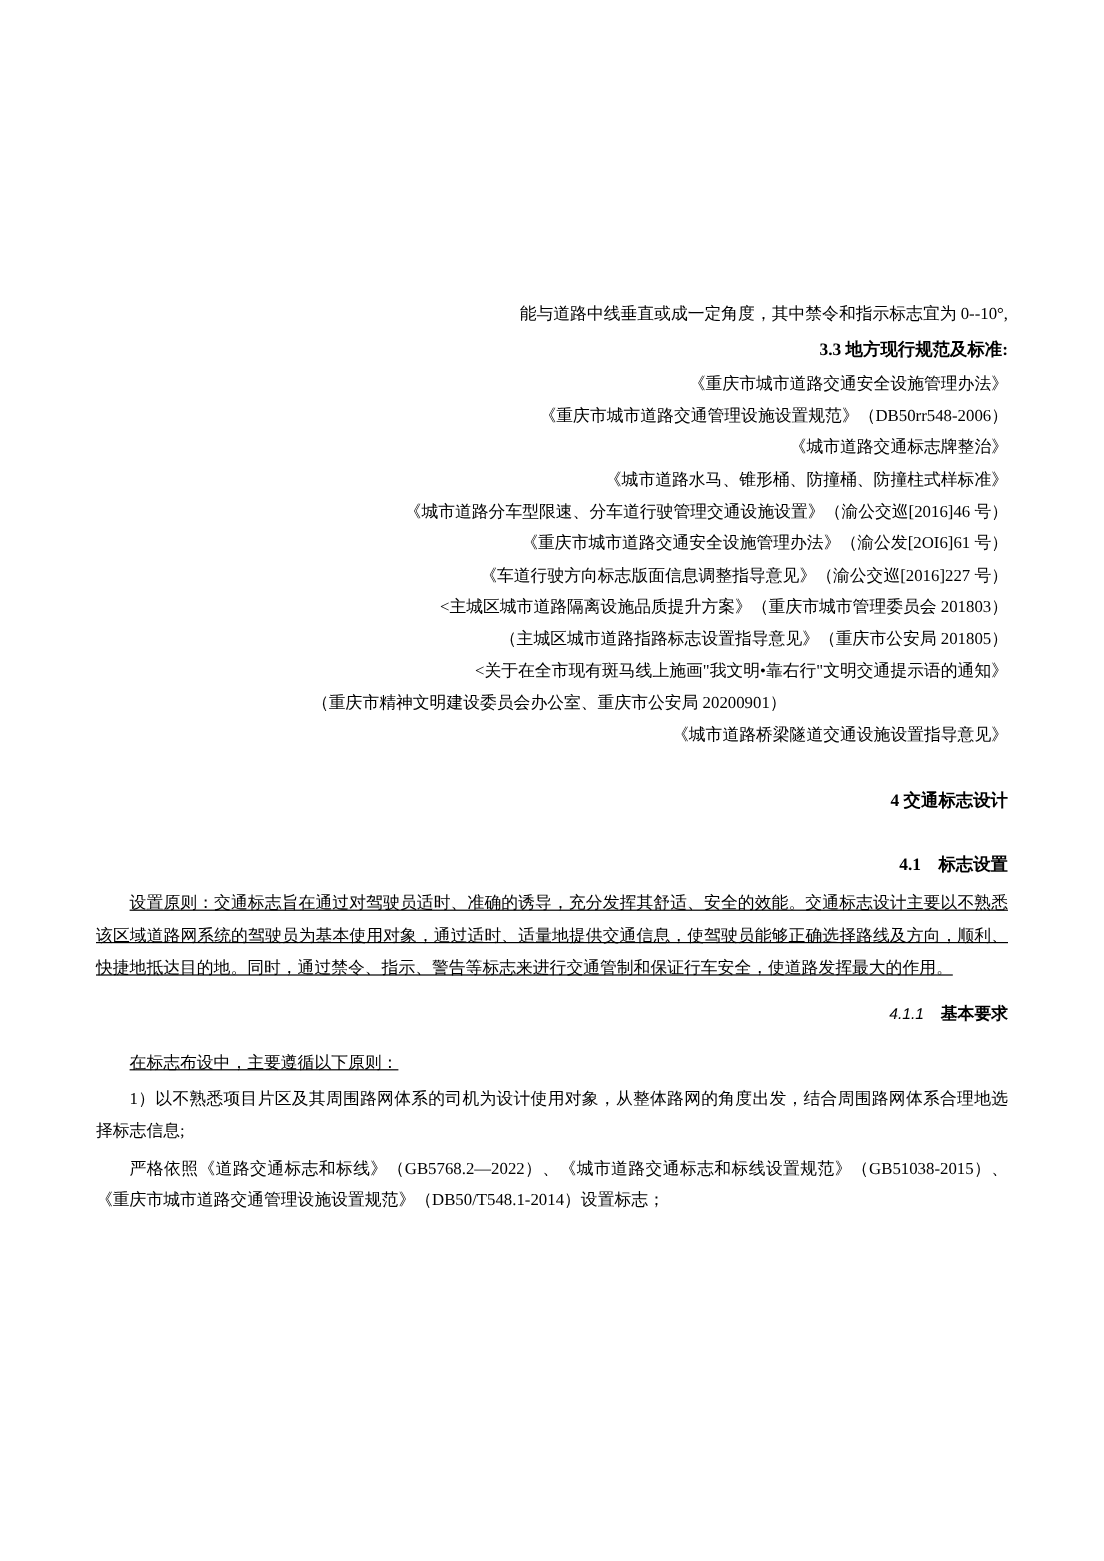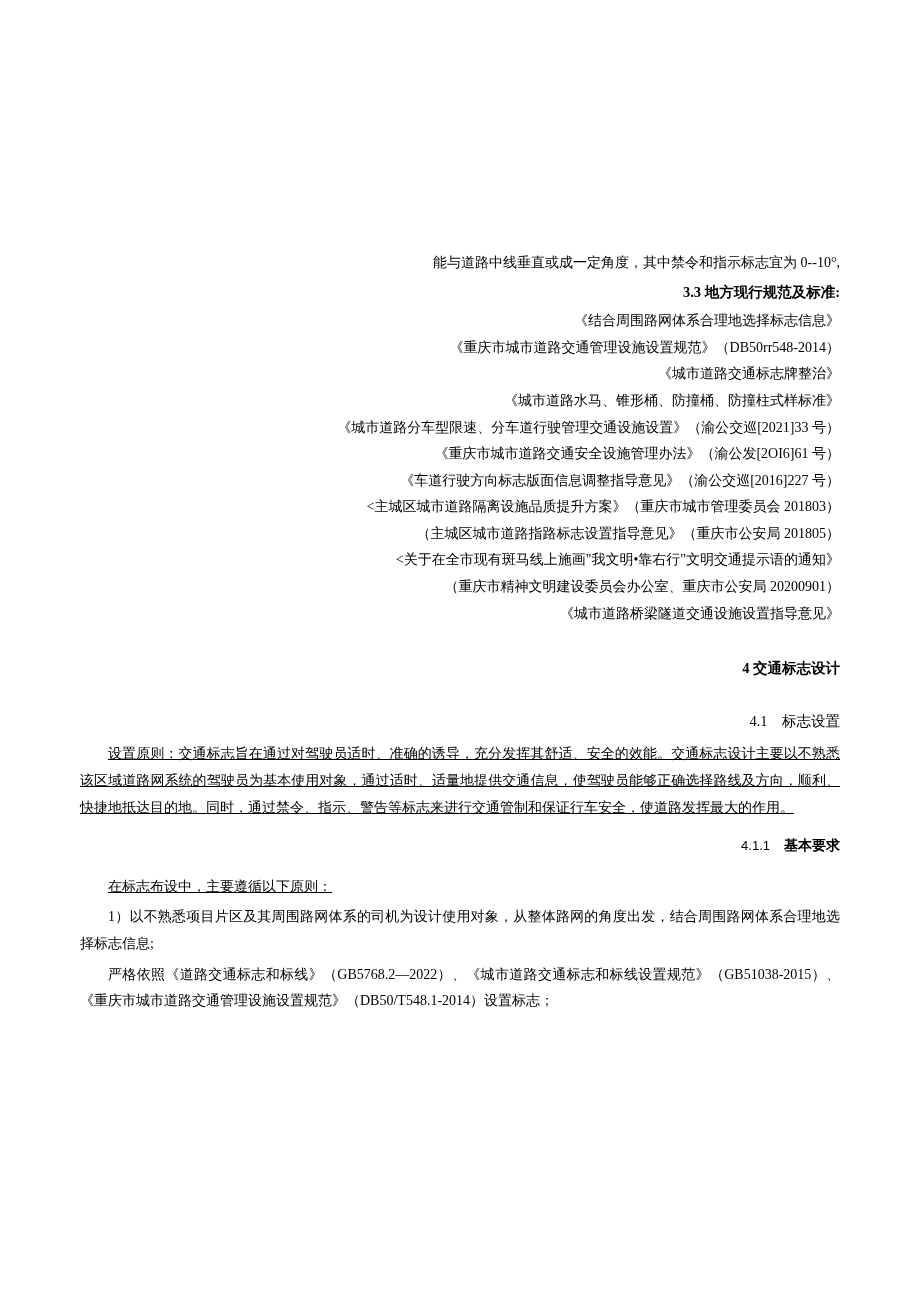--- a/index.html
+++ b/index.html
@@ -16,50 +16,51 @@
       line-height: 1.9;
       width: 920px;
       margin: 0 auto;
       padding: 250px 80px 100px 80px;
     }
     .content-line {
       text-indent: 2em;
       padding-left: 30px;
     }
     .content-line-right {
-      text-align: right;
+      text-align: left;
       padding-left: 180px;
     }
     .heading-a {
       font-weight: bold;
       font-size: 14.5px;
       margin-top: 2px;
       margin-bottom: 2px;
       margin-left: 24px;
     }
     .heading-b {
       font-weight: bold;
       font-size: 14.5px;
       margin-top: 28px;
       margin-bottom: 25px;
     }
     .heading-c {
-      font-weight: normal;
+      font-weight: bold;
       font-size: 14.5px;
       margin-top: 14px;
       margin-bottom: 6px;
     }
     .heading-d {
       font-size: 14px;
       margin-top: 12px;
       margin-bottom: 14px;
     }
     .heading-d .num {
       font-family: Arial, sans-serif;
       font-size: 13px;
+      font-style: italic;
     }
     .paragraph {
       text-indent: 2em;
       text-align: justify;
       margin-top: 5px;
       text-decoration: underline;
     }
     .numbered-para {
       text-indent: 2em;
       text-align: justify;
@@ -67,25 +68,25 @@
       font-family: Liberation Serif, serif;
     }
   </style>
 </head>
 <body>
 
 <div class="content-line">能与道路中线垂直或成一定角度，其中禁令和指示标志宜为 0--10°,</div>
 
 <div class="heading-a">3.3 地方现行规范及标准:</div>
 
-<div class="content-line">《结合周围路网体系合理地选择标志信息》</div>
-<div class="content-line">《重庆市城市道路交通管理设施设置规范》（DB50rr548-2014）</div>
+<div class="content-line">《重庆市城市道路交通安全设施管理办法》</div>
+<div class="content-line">《重庆市城市道路交通管理设施设置规范》（DB50rr548-2006）</div>
 <div class="content-line">《城市道路交通标志牌整治》</div>
 <div class="content-line">《城市道路水马、锥形桶、防撞桶、防撞柱式样标准》</div>
-<div class="content-line">《城市道路分车型限速、分车道行驶管理交通设施设置》（渝公交巡[2021]33 号）</div>
+<div class="content-line">《城市道路分车型限速、分车道行驶管理交通设施设置》（渝公交巡[2016]46 号）</div>
 <div class="content-line">《重庆市城市道路交通安全设施管理办法》（渝公发[2OI6]61 号）</div>
 <div class="content-line">《车道行驶方向标志版面信息调整指导意见》（渝公交巡[2016]227 号）</div>
 <div class="content-line">&lt;主城区城市道路隔离设施品质提升方案》（重庆市城市管理委员会 201803）</div>
 <div class="content-line">（主城区城市道路指路标志设置指导意见》（重庆市公安局 201805）</div>
 <div class="content-line">&lt;关于在全市现有斑马线上施画"我文明•靠右行"文明交通提示语的通知》</div>
 <div class="content-line-right">（重庆市精神文明建设委员会办公室、重庆市公安局 20200901）</div>
 <div class="content-line">《城市道路桥梁隧道交通设施设置指导意见》</div>
 
 <div class="heading-b">4 交通标志设计</div>
 

